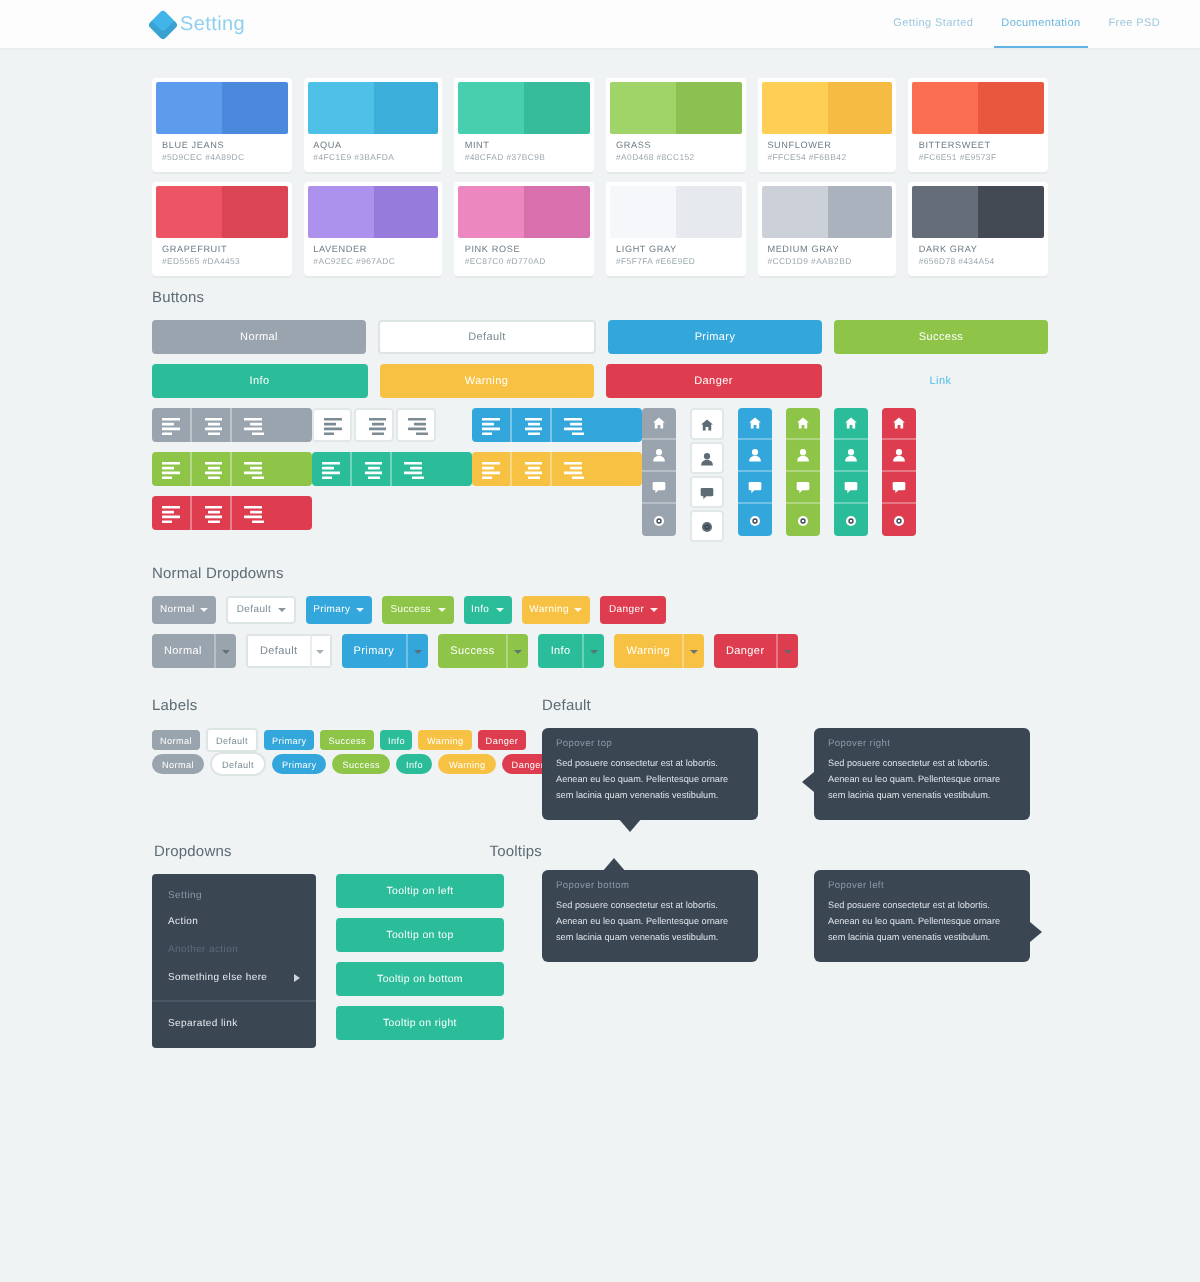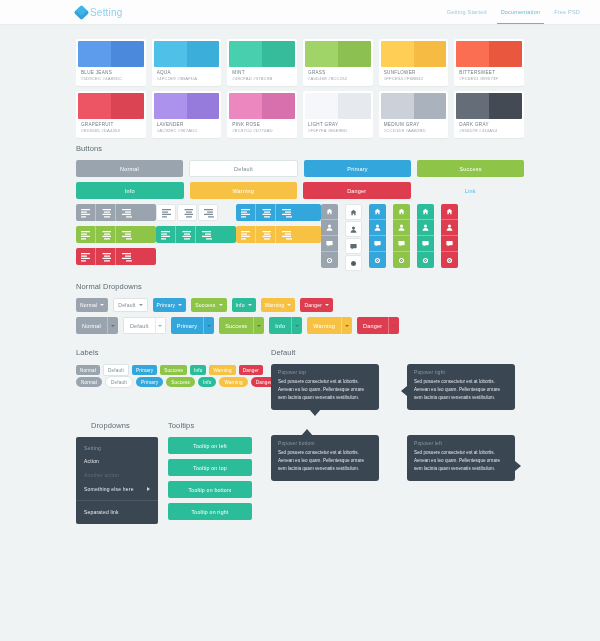--- a/index.html
+++ b/index.html
@@ -744,40 +744,40 @@
             <div class="pop-title">Popover right</div>
                <div class="pop-body">Sed posuere consectetur est at lobortis. Aenean eu leo quam. Pellentesque ornare sem lacinia quam venenatis vestibulum.</div>
                <span class="arw"></span>
           </div>
         </div>
     </div>
   </div>
 
   <div class="cols" style="margin-top:11px;">
     <div style="width:92px;">
-      <div class="sec-title" style="margin-left:15px;">Dropdowns</div>
+      <div class="sec-title" style="margin-left:1px;">Dropdowns</div>
       <div class="menu">
         <div class="menu-header">Setting</div>
         <div id="menu-items">
             <div class="menu-item">
               <span>Action</span>
             </div>
             <div class="menu-item disabled">
               <span>Another action</span>
             </div>
             <div class="menu-item">
               <span>Something else here</span>
               <span class="m-arrow"></span>
             </div>
           </div>
         <div class="menu-divider"></div>
         <div class="menu-item">Separated link</div>
       </div>
     </div>
-    <div style="width:103px;">
+    <div style="width:103px;text-align:right;">
       <div class="sec-title" style="margin-left:0;">Tooltips</div>
       <div id="tooltip-col">
           <div class="tip">Tooltip on left</div>
           <div class="tip">Tooltip on top</div>
           <div class="tip">Tooltip on bottom</div>
           <div class="tip">Tooltip on right</div>
         </div>
     </div>
     <div style="flex:1; padding-top:14px;">
       <div style="display:flex; gap:28px;" id="popover-row-2">

